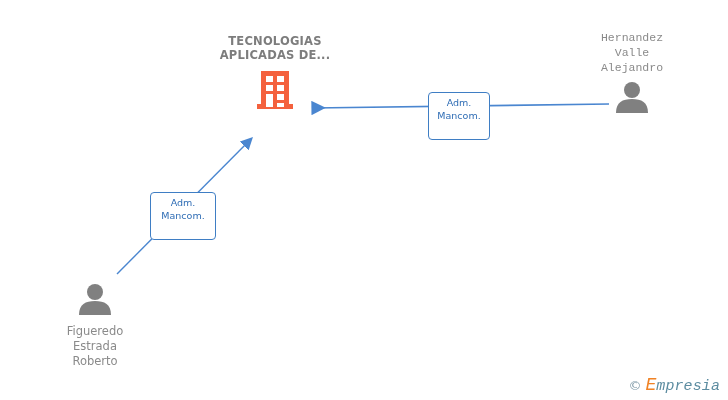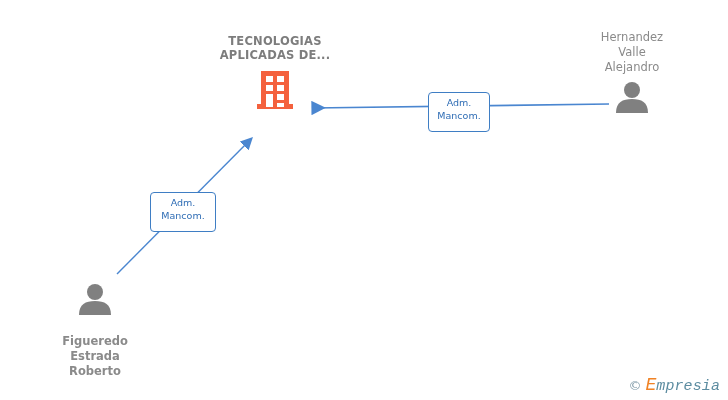--- a/index.html
+++ b/index.html
@@ -47,47 +47,47 @@
     display: flex;
     justify-content: center;
   }
 
   
   .person-node {
     position: absolute;
     width: 160px;
     text-align: center;
   }
-  .person-node.right { left: 552px; top: 30px; }
+  .person-node.right { left: 552px; top: 30px; font-family: Liberation Mono, monospace; }
   .person-node.left  { left: 15px;  top: 283px; }
 
   .person-name {
     font-size: 11.5px;
     line-height: 15px;
     color: #8a8a8a;
     white-space: pre-line;
   }
   .person-icon-wrap {
     display: flex;
     justify-content: center;
   }
   .person-node.right .person-icon-wrap { margin-top: 6px; }
-  .person-node.left  .person-name      { margin-top: 19px; font-weight: bold; }
+  .person-node.left  .person-name      { margin-top: 9px; }
 
   
   .rel-label {
     position: absolute;
     border: 1px solid #3f7ec4;
     border-radius: 4px;
     background: #ffffff;
     color: #2f6db5;
     font-size: 9.5px;
     line-height: 12.5px;
     text-align: center;
-    padding: 4px 8px 9px 8px;
+    padding: 4px 8px 17px 8px;
     white-space: pre-line;
     box-sizing: border-box;
   }
   .rel-label.r1 { left: 428px; top: 92px;  width: 62px; }
   .rel-label.r2 { left: 150px; top: 192px; width: 66px; }
 
   
   .watermark {
     position: absolute;
     right: 8px;

